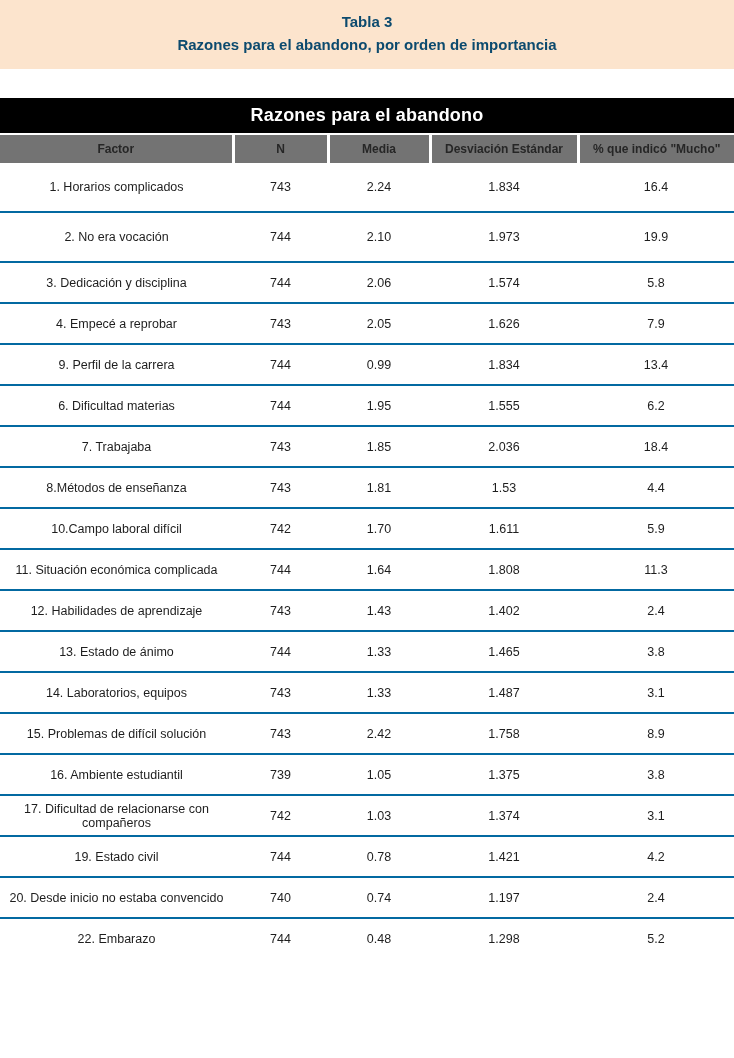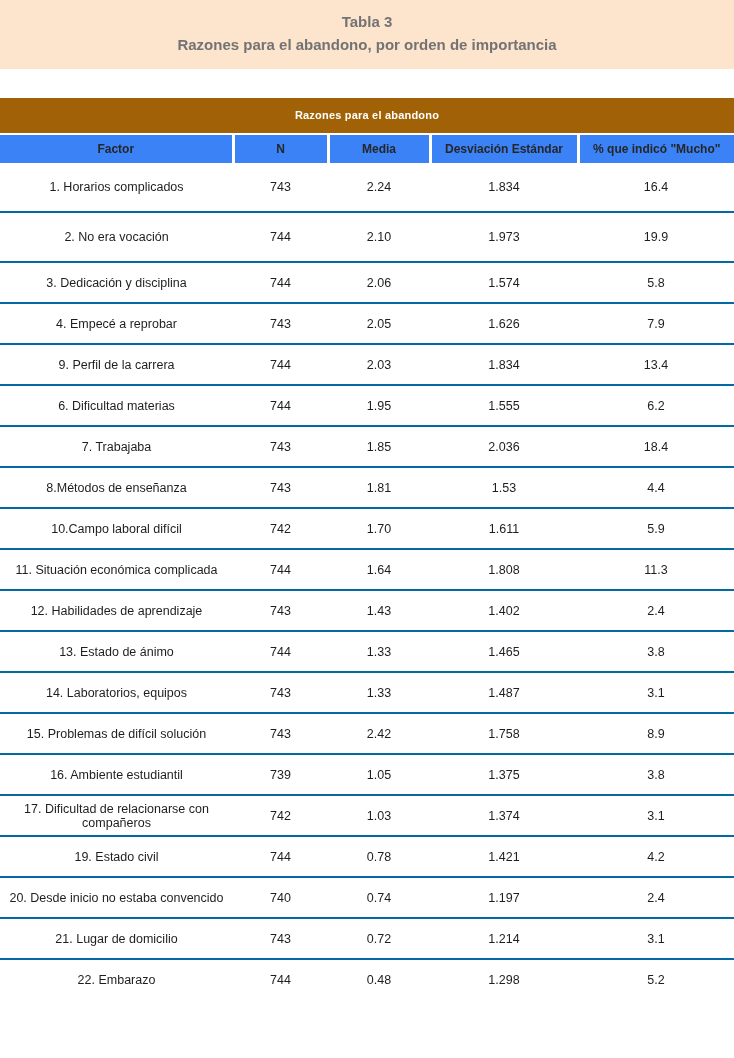--- a/index.html
+++ b/index.html
@@ -11,45 +11,45 @@
   .page {
     width: 734px; height: 1058px;
     display: flex; flex-direction: column;
     background: #ffffff;
   }
   
   .caption {
     background: #fce4cd;
     text-align: center;
     padding: 11px 0 13px 0;
-    color: #737373;
+    color: #0c4a6e;
     font-weight: bold;
     font-size: 15px;
     line-height: 1.5;
   }
   
   .table-wrap { margin-top: 29px; }
   .table-title-bar {
-    background: #a16207;
+    background: #000000;
     color: #ffffff;
     font-weight: bold;
-    font-size: 11px;
+    font-size: 18px;
     text-align: center;
     height: 35px; line-height: 35px;
     margin-bottom: 2px;
     letter-spacing: 0.2px;
   }
   table {
     width: 100%;
     border-collapse: collapse;
     table-layout: fixed;
     color: #1e1e1e;
   }
   thead th {
-    background: #3b82f6;
+    background: #737373;
     font-size: 12px;
     font-weight: bold;
     color: #262626;
     height: 24px;
     padding: 2px 3px;
     text-align: center;
   }
   thead th + th { border-left: 3px solid #ffffff; }
   tbody td {
     text-align: center;
@@ -119,21 +119,21 @@
           <tr>
             <td>4. Empecé a reprobar</td>
             <td>743</td>
             <td>2.05</td>
             <td>1.626</td>
             <td>7.9</td>
           </tr>
           <tr>
             <td>9. Perfil de la carrera</td>
             <td>744</td>
-            <td>2.03</td>
+            <td>0.99</td>
             <td>1.834</td>
             <td>13.4</td>
           </tr>
           <tr>
             <td>6. Dificultad materias</td>
             <td>744</td>
             <td>1.95</td>
             <td>1.555</td>
             <td>6.2</td>
           </tr>
@@ -215,27 +215,20 @@
             <td>4.2</td>
           </tr>
           <tr>
             <td>20. Desde inicio no estaba convencido</td>
             <td>740</td>
             <td>0.74</td>
             <td>1.197</td>
             <td>2.4</td>
           </tr>
           <tr>
-            <td>21. Lugar de domicilio</td>
-            <td>743</td>
-            <td>0.72</td>
-            <td>1.214</td>
-            <td>3.1</td>
-          </tr>
-          <tr>
             <td>22. Embarazo</td>
             <td>744</td>
             <td>0.48</td>
             <td>1.298</td>
             <td>5.2</td>
           </tr>
         </tbody>
     </table>
   </div>
 

